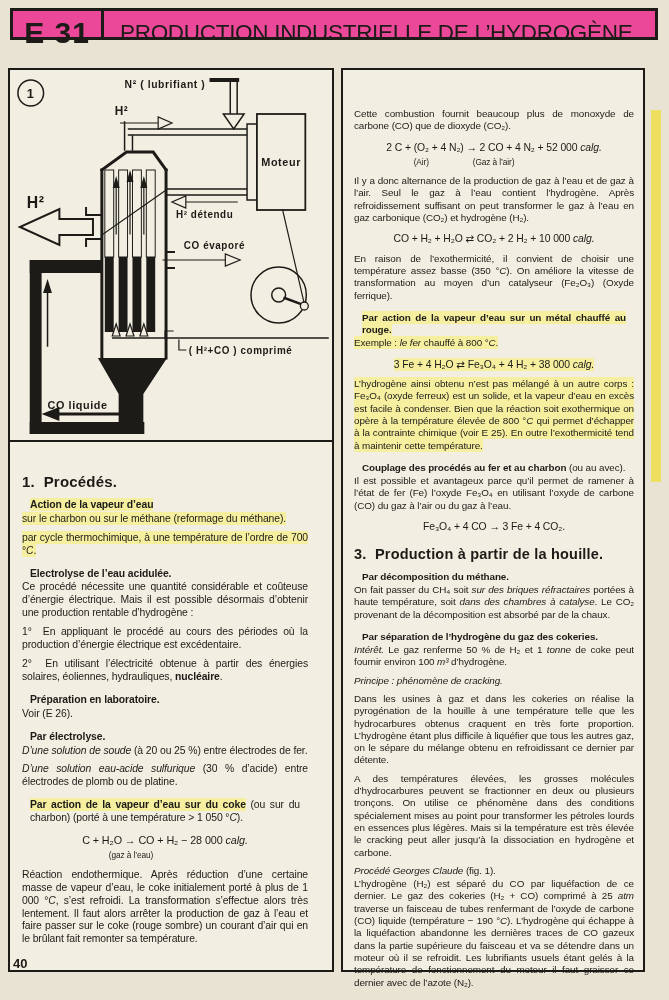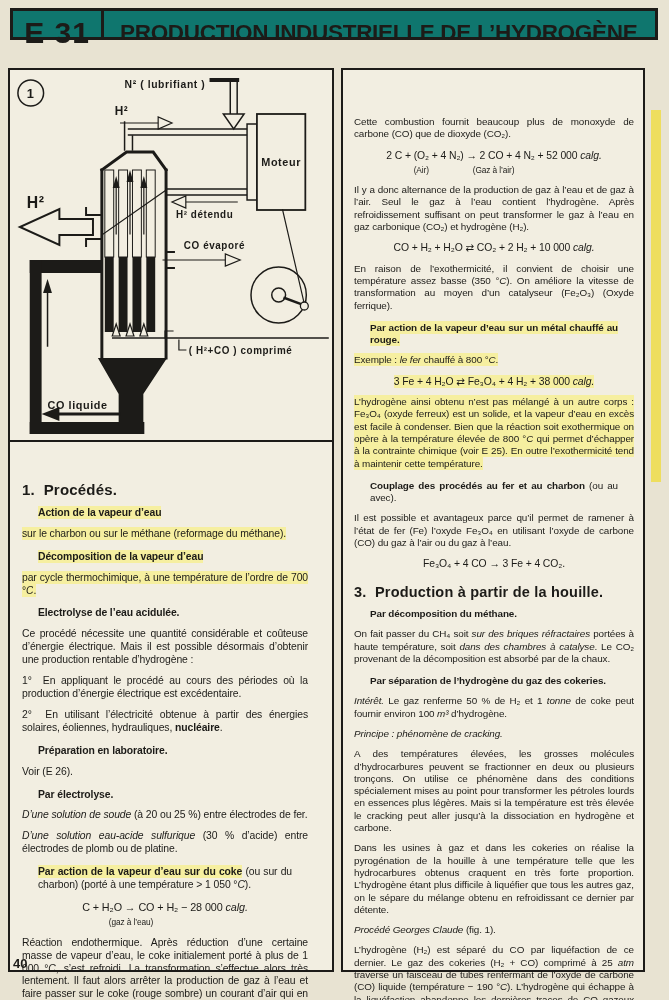--- a/index.html
+++ b/index.html
@@ -5,36 +5,36 @@
   :root{
     --paper:#e8e3d2; --box:#f2eee1; --ink:#1c1b18; --hl:#f6efa0; --edge:#eede5e;
   }
   html,body{margin:0;padding:0;}
   body{
     width:669px;height:1000px;position:relative;background:var(--paper);
     font-family:"Liberation Sans","DejaVu Sans",sans-serif;color:var(--ink);
     overflow:hidden;-webkit-font-smoothing:antialiased;
   }
   .hdr{position:absolute;top:8px;height:32px;border:3px solid var(--ink);
-       background:#0f766e;box-sizing:border-box;}
+       background:#ec4899;box-sizing:border-box;}
   .hdr-code{left:10px;width:94px;text-align:center;font-weight:bold;
             font-size:30px;line-height:44px;letter-spacing:1px;}
-  .hdr-title{left:101px;width:557px;font-weight:bold;font-size:22.5px;
+  .hdr-title{left:101px;width:557px;font-weight:normal;font-size:22.5px;
              line-height:44px;padding-left:16px;box-sizing:border-box;
              white-space:nowrap;letter-spacing:-0.3px;}
   .box{position:absolute;top:68px;height:904px;border:2px solid var(--ink);
        background:var(--box);box-sizing:border-box;}
   .left-box{left:8px;width:326px;}
   .right-box{left:341px;width:304px;}
   .figure{height:370px;border-bottom:2px solid var(--ink);position:relative;}
   .figure svg{position:absolute;left:0;top:0;width:100%;height:100%;}
   svg text{fill:var(--ink);font-family:"Liberation Sans","DejaVu Sans",sans-serif;}
   svg .t-b{font-weight:bold;letter-spacing:0.6px;}
-  .col p{margin:8px 0 6px;text-align:justify;}
-  .col p.lead{margin:10px 16px 1px;}
+  .col p{margin:0 0 6px;text-align:justify;}
+  .col p.lead{margin:10px 8px 1px;}
   .left-col{padding:34px 24px 0 12px;font-size:10.4px;line-height:12.9px;letter-spacing:-0.1px;}
   .right-col{padding:38px 9px 0 11px;font-size:9.9px;line-height:12.3px;letter-spacing:-0.1px;}
   .sec{font-weight:bold;font-size:15px;margin:18px 0 9px;letter-spacing:.2px;text-align:left !important;}
   .right-col .sec{margin-top:15px;font-size:14.5px;}
   .eq{text-align:center !important;margin:9px 0 7px;font-size:10.8px;}
   .right-col .eq{font-size:10.4px;}
   .eq-notes{display:flex;justify-content:center;gap:44px;font-size:8.3px;
             margin:-5px 0 7px;transform:translateX(-30px);}
   .eq-note{text-align:center !important;font-size:8.3px;margin:-5px 0 7px;
            transform:translateX(-34px);}
@@ -163,21 +163,20 @@
       <text x="189" y="352" class="t-b" font-size="10">( H²+CO ) comprimé</text>
       <text x="46" y="407" class="t-b" font-size="11" letter-spacing="2">CO liquide</text>
       <text x="282.5" y="164" class="t-b" font-size="11" text-anchor="middle">Moteur</text>
     </svg>
   </div>
 
   <div class="col left-col">
     <p class="sec">1.&nbsp; Procédés.</p>
     <p class="lead"><span class="rs-b rs-hl">Action de la vapeur d’eau</span></p>
     <p><span class="rs-hl">sur le charbon ou sur le méthane (reformage du méthane).</span></p>
-    <p class="lead"><span class="rs-b rs-hl">Décomposition de la vapeur d’eau</span></p>
     <p><span class="rs-hl">par cycle thermochimique, à une température de l’ordre de 700 °</span><span class="rs-i rs-hl">C</span><span class="rs-hl">.</span></p>
     <p class="lead"><span class="rs-b">Electrolyse de l’eau acidulée.</span></p>
     <p><span>Ce procédé nécessite une quantité considérable et coûteuse d’énergie électrique. Mais il est possible désormais d’obtenir une production rentable d’hydrogène :</span></p>
     <p><span>1°&nbsp; En appliquant le procédé au cours des périodes où la production d’énergie électrique est excédentaire.</span></p>
     <p><span>2°&nbsp; En utilisant l’électricité obtenue à partir des énergies solaires, éoliennes, hydrauliques, </span><span class="rs-b">nucléaire</span><span>.</span></p>
     <p class="lead"><span class="rs-b">Préparation en laboratoire.</span></p>
     <p><span>Voir (E 26).</span></p>
     <p class="lead"><span class="rs-b">Par électrolyse.</span></p>
     <p><span class="rs-i">D’une solution de soude</span><span> (à 20 ou 25 %) entre électrodes de fer.</span></p>
     <p><span class="rs-i">D’une solution eau-acide sulfurique</span><span> (30 % d’acide) entre électrodes de plomb ou de platine.</span></p>
@@ -205,21 +204,21 @@
     <p><span class="rs-hl">L’hydrogène ainsi obtenu n’est pas mélangé à un autre corps : Fe₃O₄ (oxyde ferreux) est un solide, et la vapeur d’eau en excès est facile à condenser. Bien que la réaction soit exothermique on opère à la température élevée de 800 °</span><span class="rs-i rs-hl">C</span><span class="rs-hl"> qui permet d’échapper à la contrainte chimique (voir E 25). En outre l’exothermicité tend à maintenir cette température.</span></p>
     <p class="lead"><span class="rs-b">Couplage des procédés au fer et au charbon</span><span> (ou au avec).</span></p>
     <p><span>Il est possible et avantageux parce qu’il permet de ramener à l’état de fer (Fe) l’oxyde Fe₃O₄ en utilisant l’oxyde de carbone (CO) du gaz à l’air ou du gaz à l’eau.</span></p>
     <div class="eq"><span>Fe₃O₄ + 4 CO → 3 Fe + 4 CO₂.</span></div>
     <p class="sec">3.&nbsp; Production à partir de la houille.</p>
     <p class="lead"><span class="rs-b">Par décomposition du méthane.</span></p>
     <p><span>On fait passer du CH₄ soit </span><span class="rs-i">sur des briques réfractaires</span><span> portées à haute température, soit </span><span class="rs-i">dans des chambres à catalyse</span><span>. Le CO₂ provenant de la décomposition est absorbé par de la chaux.</span></p>
     <p class="lead"><span class="rs-b">Par séparation de l’hydrogène du gaz des cokeries.</span></p>
     <p><span class="rs-i">Intérêt.</span><span> Le gaz renferme 50 % de H₂ et 1 </span><span class="rs-i">tonne</span><span> de coke peut fournir environ 100 </span><span class="rs-i">m³</span><span> d’hydrogène.</span></p>
     <p><span class="rs-i">Principe : phénomène de cracking.</span></p>
+    <p><span>Dans les usines à gaz et dans les cokeries on réalise la pyrogénation de la houille à une température telle que les hydrocarbures obtenus craquent en très forte proportion. L’hydrogène étant plus difficile à liquéfier que tous les autres gaz, on le sépare du mélange obtenu en refroidissant ce dernier par détente.</span></p>
     <p><span>A des températures élevées, les grosses molécules d’hydrocarbures peuvent se fractionner en deux ou plusieurs tronçons. On utilise ce phénomène dans des conditions spécialement mises au point pour transformer les pétroles lourds en essences plus légères. Mais si la température est très élevée le cracking peut aller jusqu’à la dissociation en hydrogène et carbone.</span></p>
-    <p><span>Dans les usines à gaz et dans les cokeries on réalise la pyrogénation de la houille à une température telle que les hydrocarbures obtenus craquent en très forte proportion. L’hydrogène étant plus difficile à liquéfier que tous les autres gaz, on le sépare du mélange obtenu en refroidissant ce dernier par détente.</span></p>
     <p style="margin-bottom:1px"><span class="rs-i">Procédé Georges Claude</span><span> (fig. 1).</span></p>
     <p><span>L’hydrogène (H₂) est séparé du CO par liquéfaction de ce dernier. Le gaz des cokeries (H₂ + CO) comprimé à 25 </span><span class="rs-i">atm</span><span> traverse un faisceau de tubes renfermant de l’oxyde de carbone (CO) liquide (température − 190 °</span><span class="rs-i">C</span><span>). L’hydrogène qui échappe à la liquéfaction abandonne les dernières traces de CO gazeux dans la partie supérieure du faisceau et va se détendre dans un moteur où il se refroidit. Les lubrifiants usuels étant gelés à la température de fonctionnement du moteur il faut graisser ce dernier avec de l’azote (N₂).</span></p>
   </div>
 </div>
 
 <div class="edge-strip"></div>
 <div class="page-num">40</div>
 
 </body></html>

